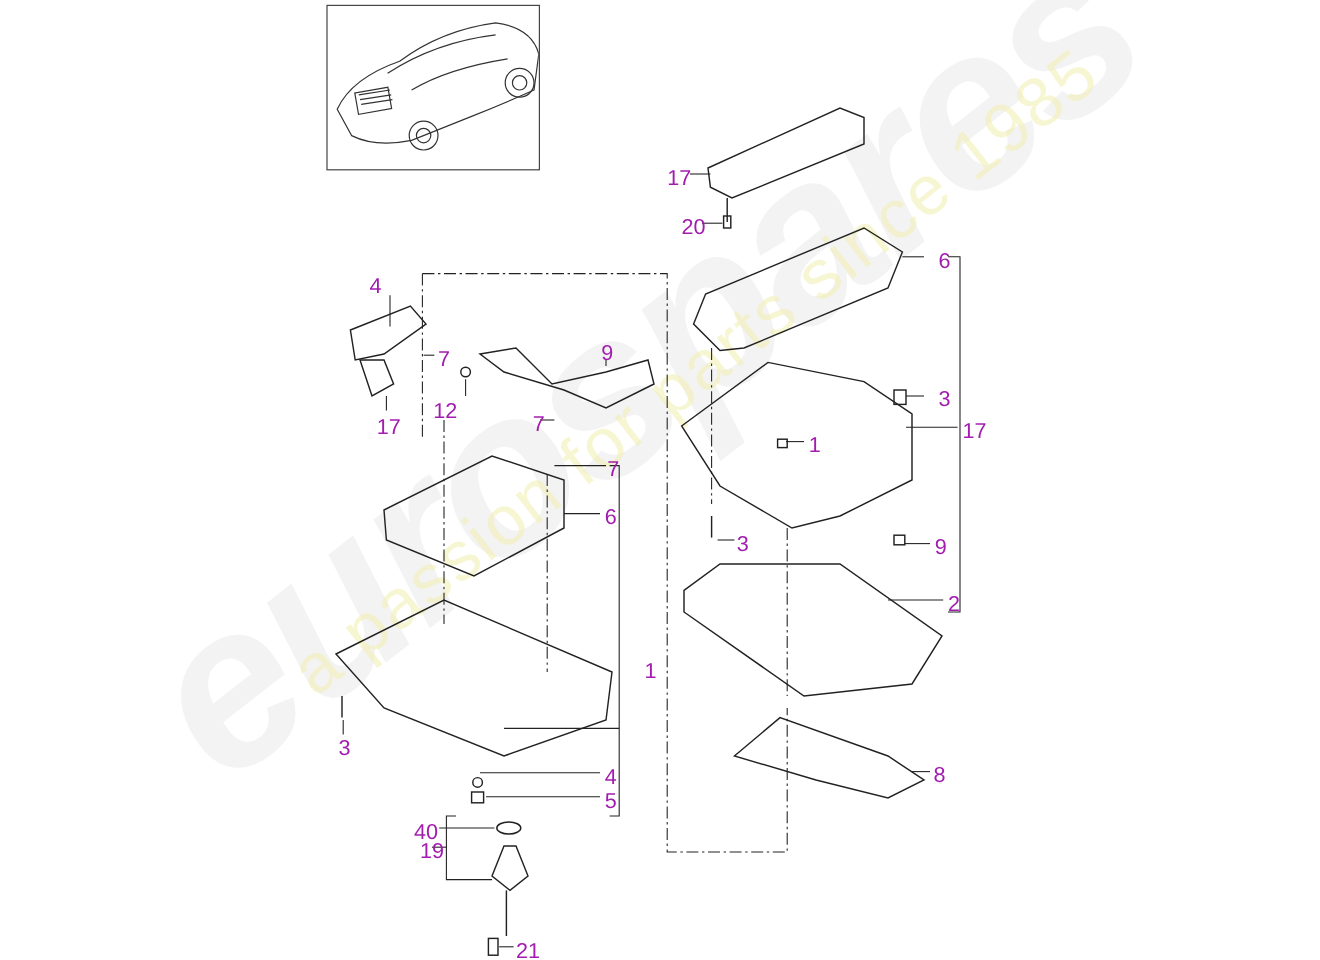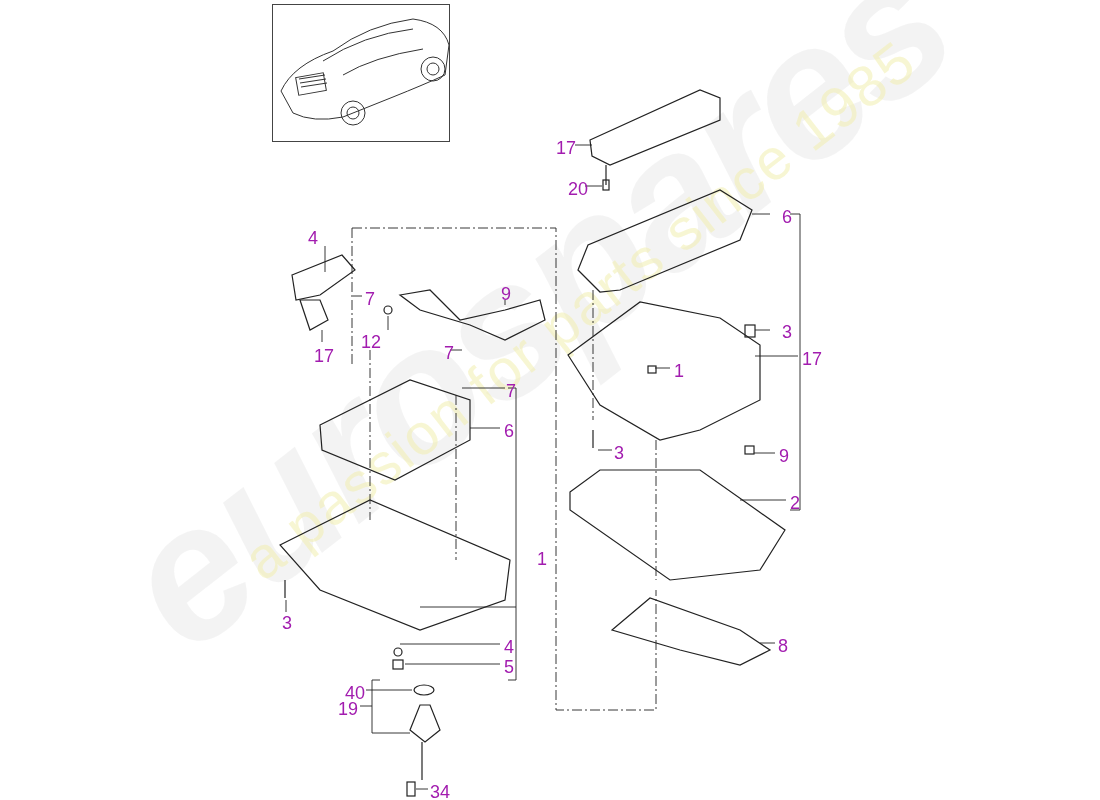--- a/index.html
+++ b/index.html
@@ -134,15 +134,15 @@
   <span class="callout" style="left:361px;top:333px">12</span>
   <span class="callout" style="left:314px;top:347px">17</span>
   <span class="callout" style="left:444px;top:344px">7</span>
   <span class="callout" style="left:506px;top:382px">7</span>
   <span class="callout" style="left:504px;top:422px">6</span>
   <span class="callout" style="left:537px;top:550px">1</span>
   <span class="callout" style="left:282px;top:614px">3</span>
   <span class="callout" style="left:504px;top:638px">4</span>
   <span class="callout" style="left:504px;top:658px">5</span>
   <span class="callout" style="left:345px;top:684px">40</span>
-  <span class="callout" style="left:338px;top:700px">19</span>
-  <span class="callout" style="left:430px;top:783px">34</span>
+  <span class="callout" style="left:350px;top:700px">19</span>
+  <span class="callout" style="left:430px;top:783px">21</span>
 </div>
 
 </body></html>

